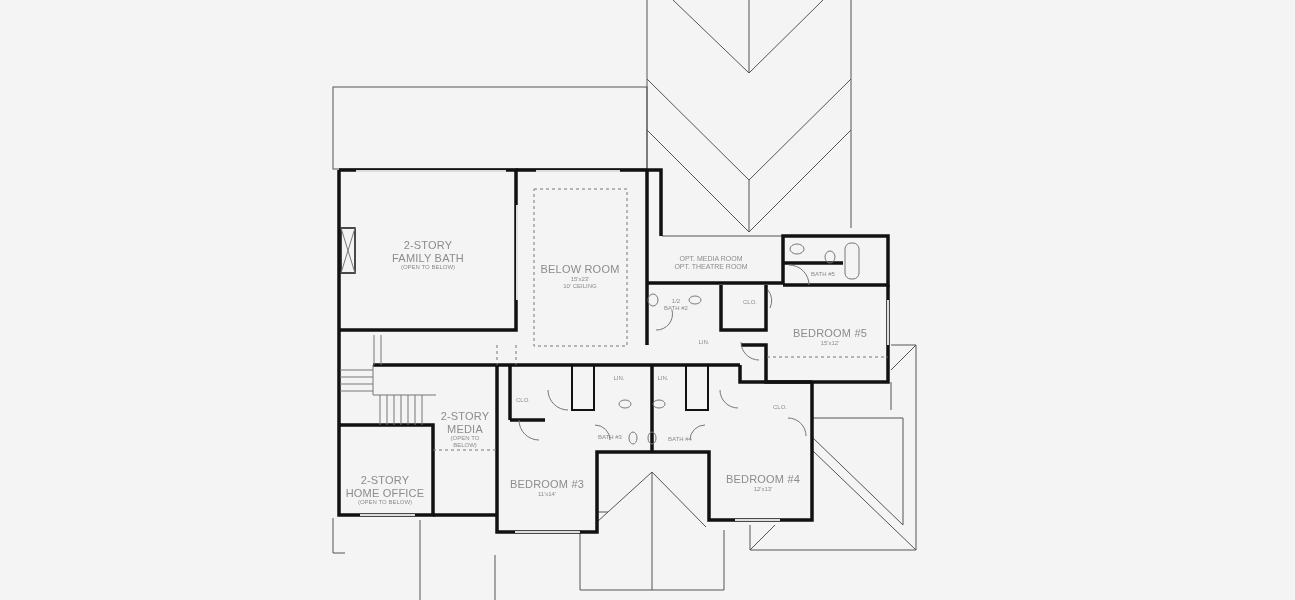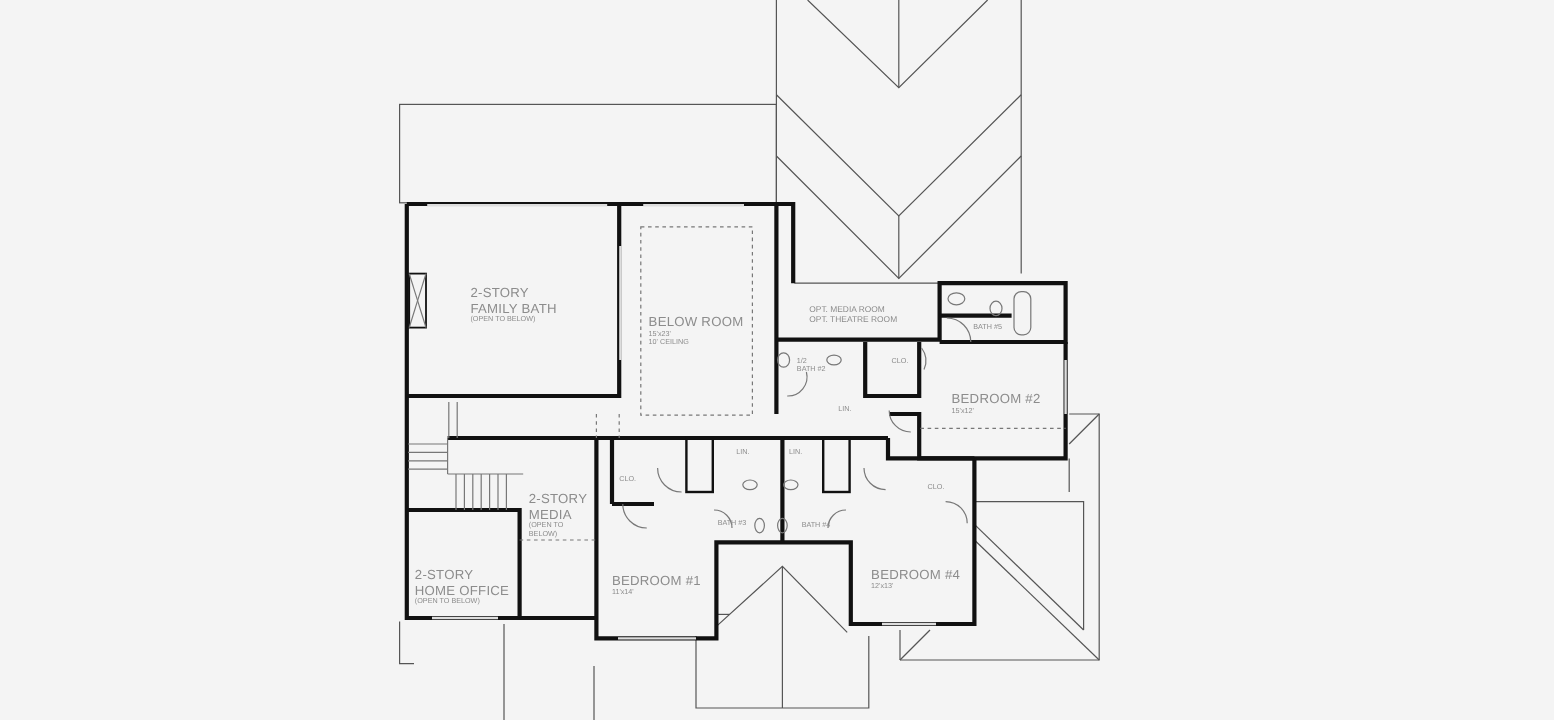--- a/index.html
+++ b/index.html
@@ -1,18 +1,18 @@
 <!DOCTYPE html>
 <html><head>
 <meta charset="utf-8">
 <style>
   html, body { margin:0; padding:0; background:#f4f4f4; }
   body { width:1295px; height:600px; overflow:hidden; position:relative; font-family:"Liberation Sans", sans-serif; }
   svg#plan { position:absolute; left:0; top:0; }
-  .lbl { position:absolute; color:#8c8c8c; text-align:left; transform:translate(-50%,-50%); white-space:nowrap; line-height:1.15; }
+  .lbl { position:absolute; color:#8c8c8c; text-align:center; transform:translate(-50%,-50%); white-space:nowrap; line-height:1.15; }
   .lbl .big { font-size:11px; letter-spacing:0.2px; }
   .lbl .sm { font-size:6px; }
   .lbl .md { font-size:7px; }
 </style>
 </head>
 <body>
 
 <svg id="plan" width="1295" height="600" viewBox="0 0 1295 600">
   <g fill="none" stroke="#555" stroke-width="1">
 
@@ -156,21 +156,21 @@
   <div class="sm">BATH #5</div>
 </div>
 <div class="lbl" style="left:676px;top:305px">
   <div class="sm">1/2</div>
   <div class="sm">BATH #2</div>
 </div>
 <div class="lbl" style="left:750px;top:302px">
   <div class="sm">CLO.</div>
 </div>
 <div class="lbl" style="left:830px;top:337px">
-  <div class="big">BEDROOM #2</div>
+  <div class="big">BEDROOM #5</div>
   <div class="sm">15'x12'</div>
 </div>
 <div class="lbl" style="left:704px;top:342px">
   <div class="sm">LIN.</div>
 </div>
 <div class="lbl" style="left:465px;top:430px">
   <div class="big">2-STORY</div>
   <div class="big">MEDIA</div>
   <div class="sm">(OPEN TO</div>
   <div class="sm">BELOW)</div>
@@ -192,19 +192,19 @@
 </div>
 <div class="lbl" style="left:780px;top:407px">
   <div class="sm">CLO.</div>
 </div>
 <div class="lbl" style="left:385px;top:490px">
   <div class="big">2-STORY</div>
   <div class="big">HOME OFFICE</div>
   <div class="sm">(OPEN TO BELOW)</div>
 </div>
 <div class="lbl" style="left:547px;top:488px">
-  <div class="big">BEDROOM #1</div>
+  <div class="big">BEDROOM #3</div>
   <div class="sm">11'x14'</div>
 </div>
 <div class="lbl" style="left:763px;top:483px">
   <div class="big">BEDROOM #4</div>
   <div class="sm">12'x13'</div>
 </div>
 
 </body></html>

